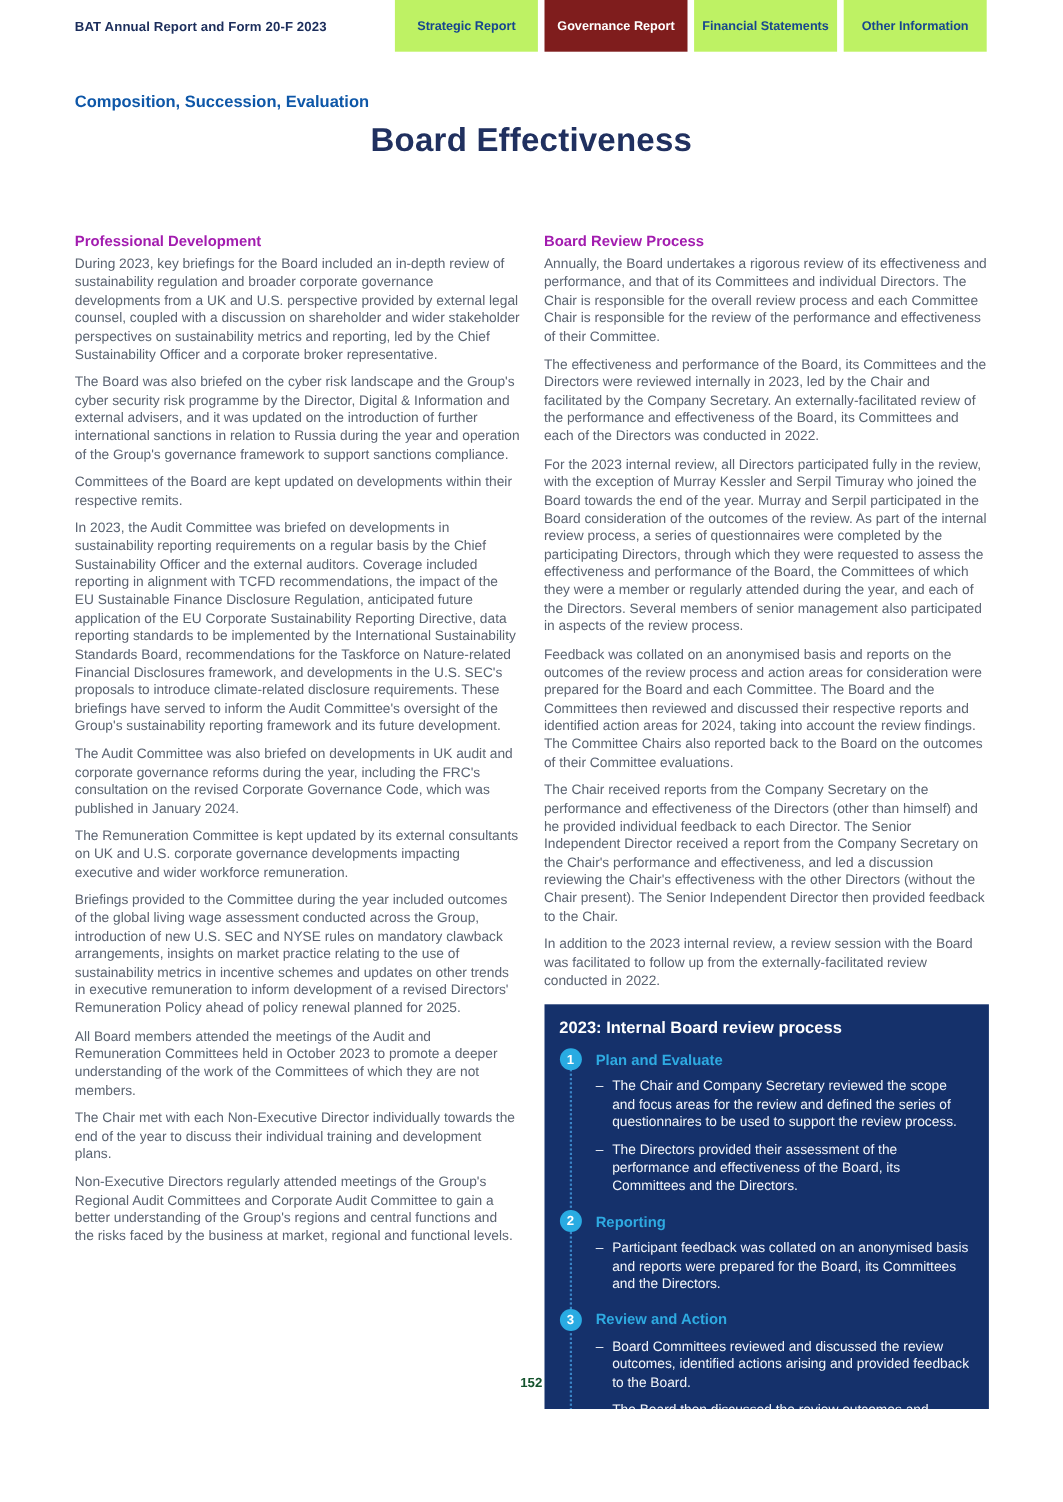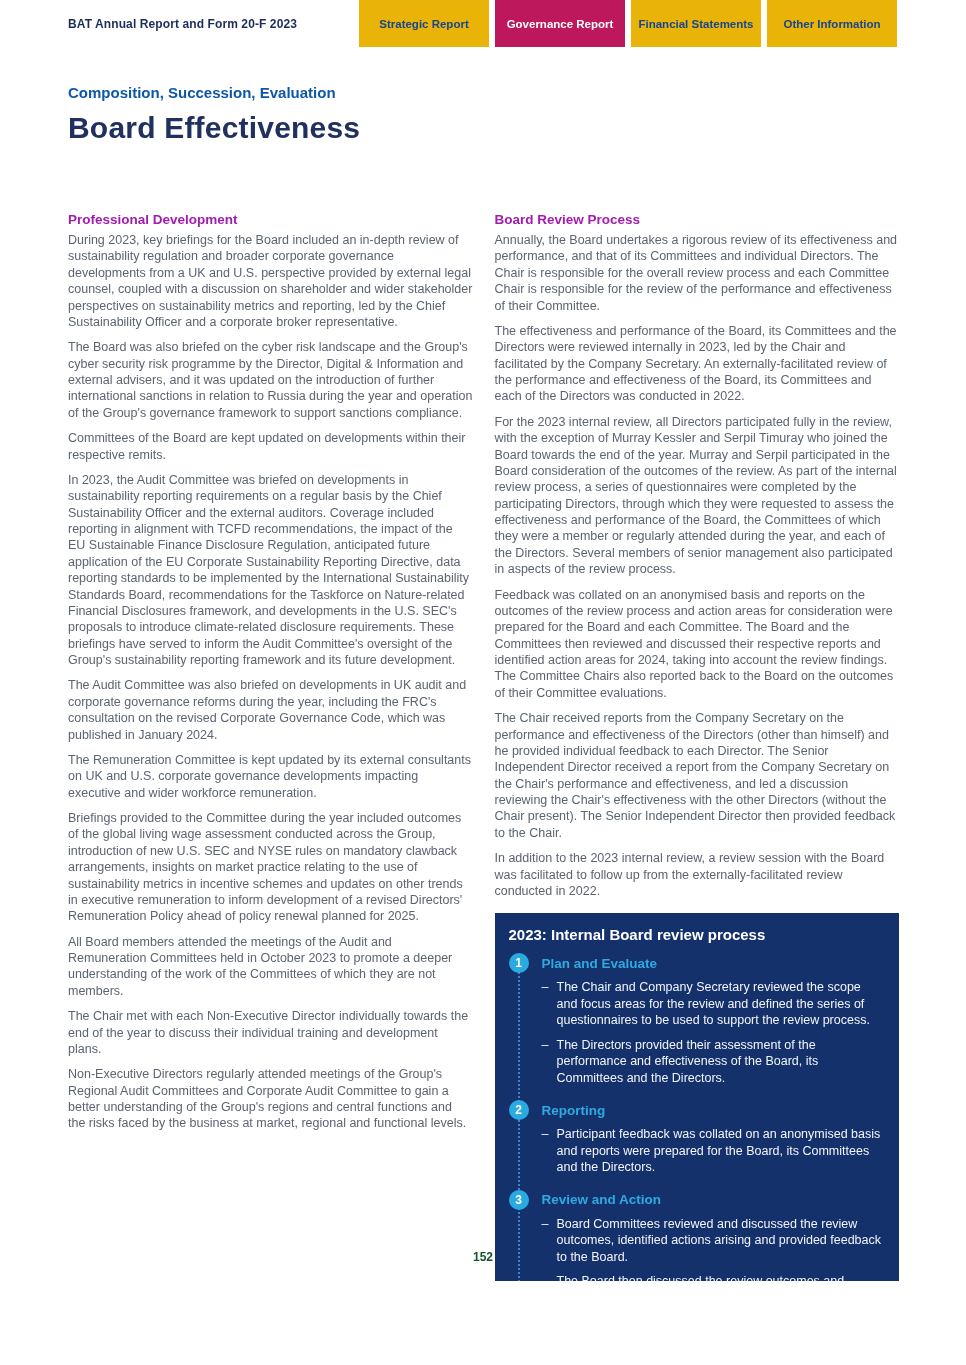--- a/index.html
+++ b/index.html
@@ -37,48 +37,49 @@
     position: absolute;
     right: 69px;
     top: 0;
     height: 47px;
     display: flex;
     gap: 6px;
   }
   .tab {
     width: 130px;
     height: 47px;
-    background: #eab308;
+    background: #bef264;
     color: #17468f;
     font-size: 11.5px;
     font-weight: bold;
     display: flex;
     align-items: center;
     justify-content: center;
     text-align: center;
     cursor: pointer;
   }
   .tab.active {
-    background: #be185d;
+    background: #7f1d1d;
     color: #ffffff;
   }
 
   
   .eyebrow {
     margin: 37px 68px 0;
     font-size: 15px;
     font-weight: bold;
     color: #0e57a8;
   }
   .page-title {
     margin: 10px 68px 0;
     font-size: 30px;
     font-weight: bold;
     color: #20305f;
     letter-spacing: 0.2px;
+    text-align: center;
   }
 
   
   .columns {
     display: flex;
     gap: 22px;
     margin: 67px 67px 0 68px;
   }
   .col { flex: 1 1 0; min-width: 0; }
 

